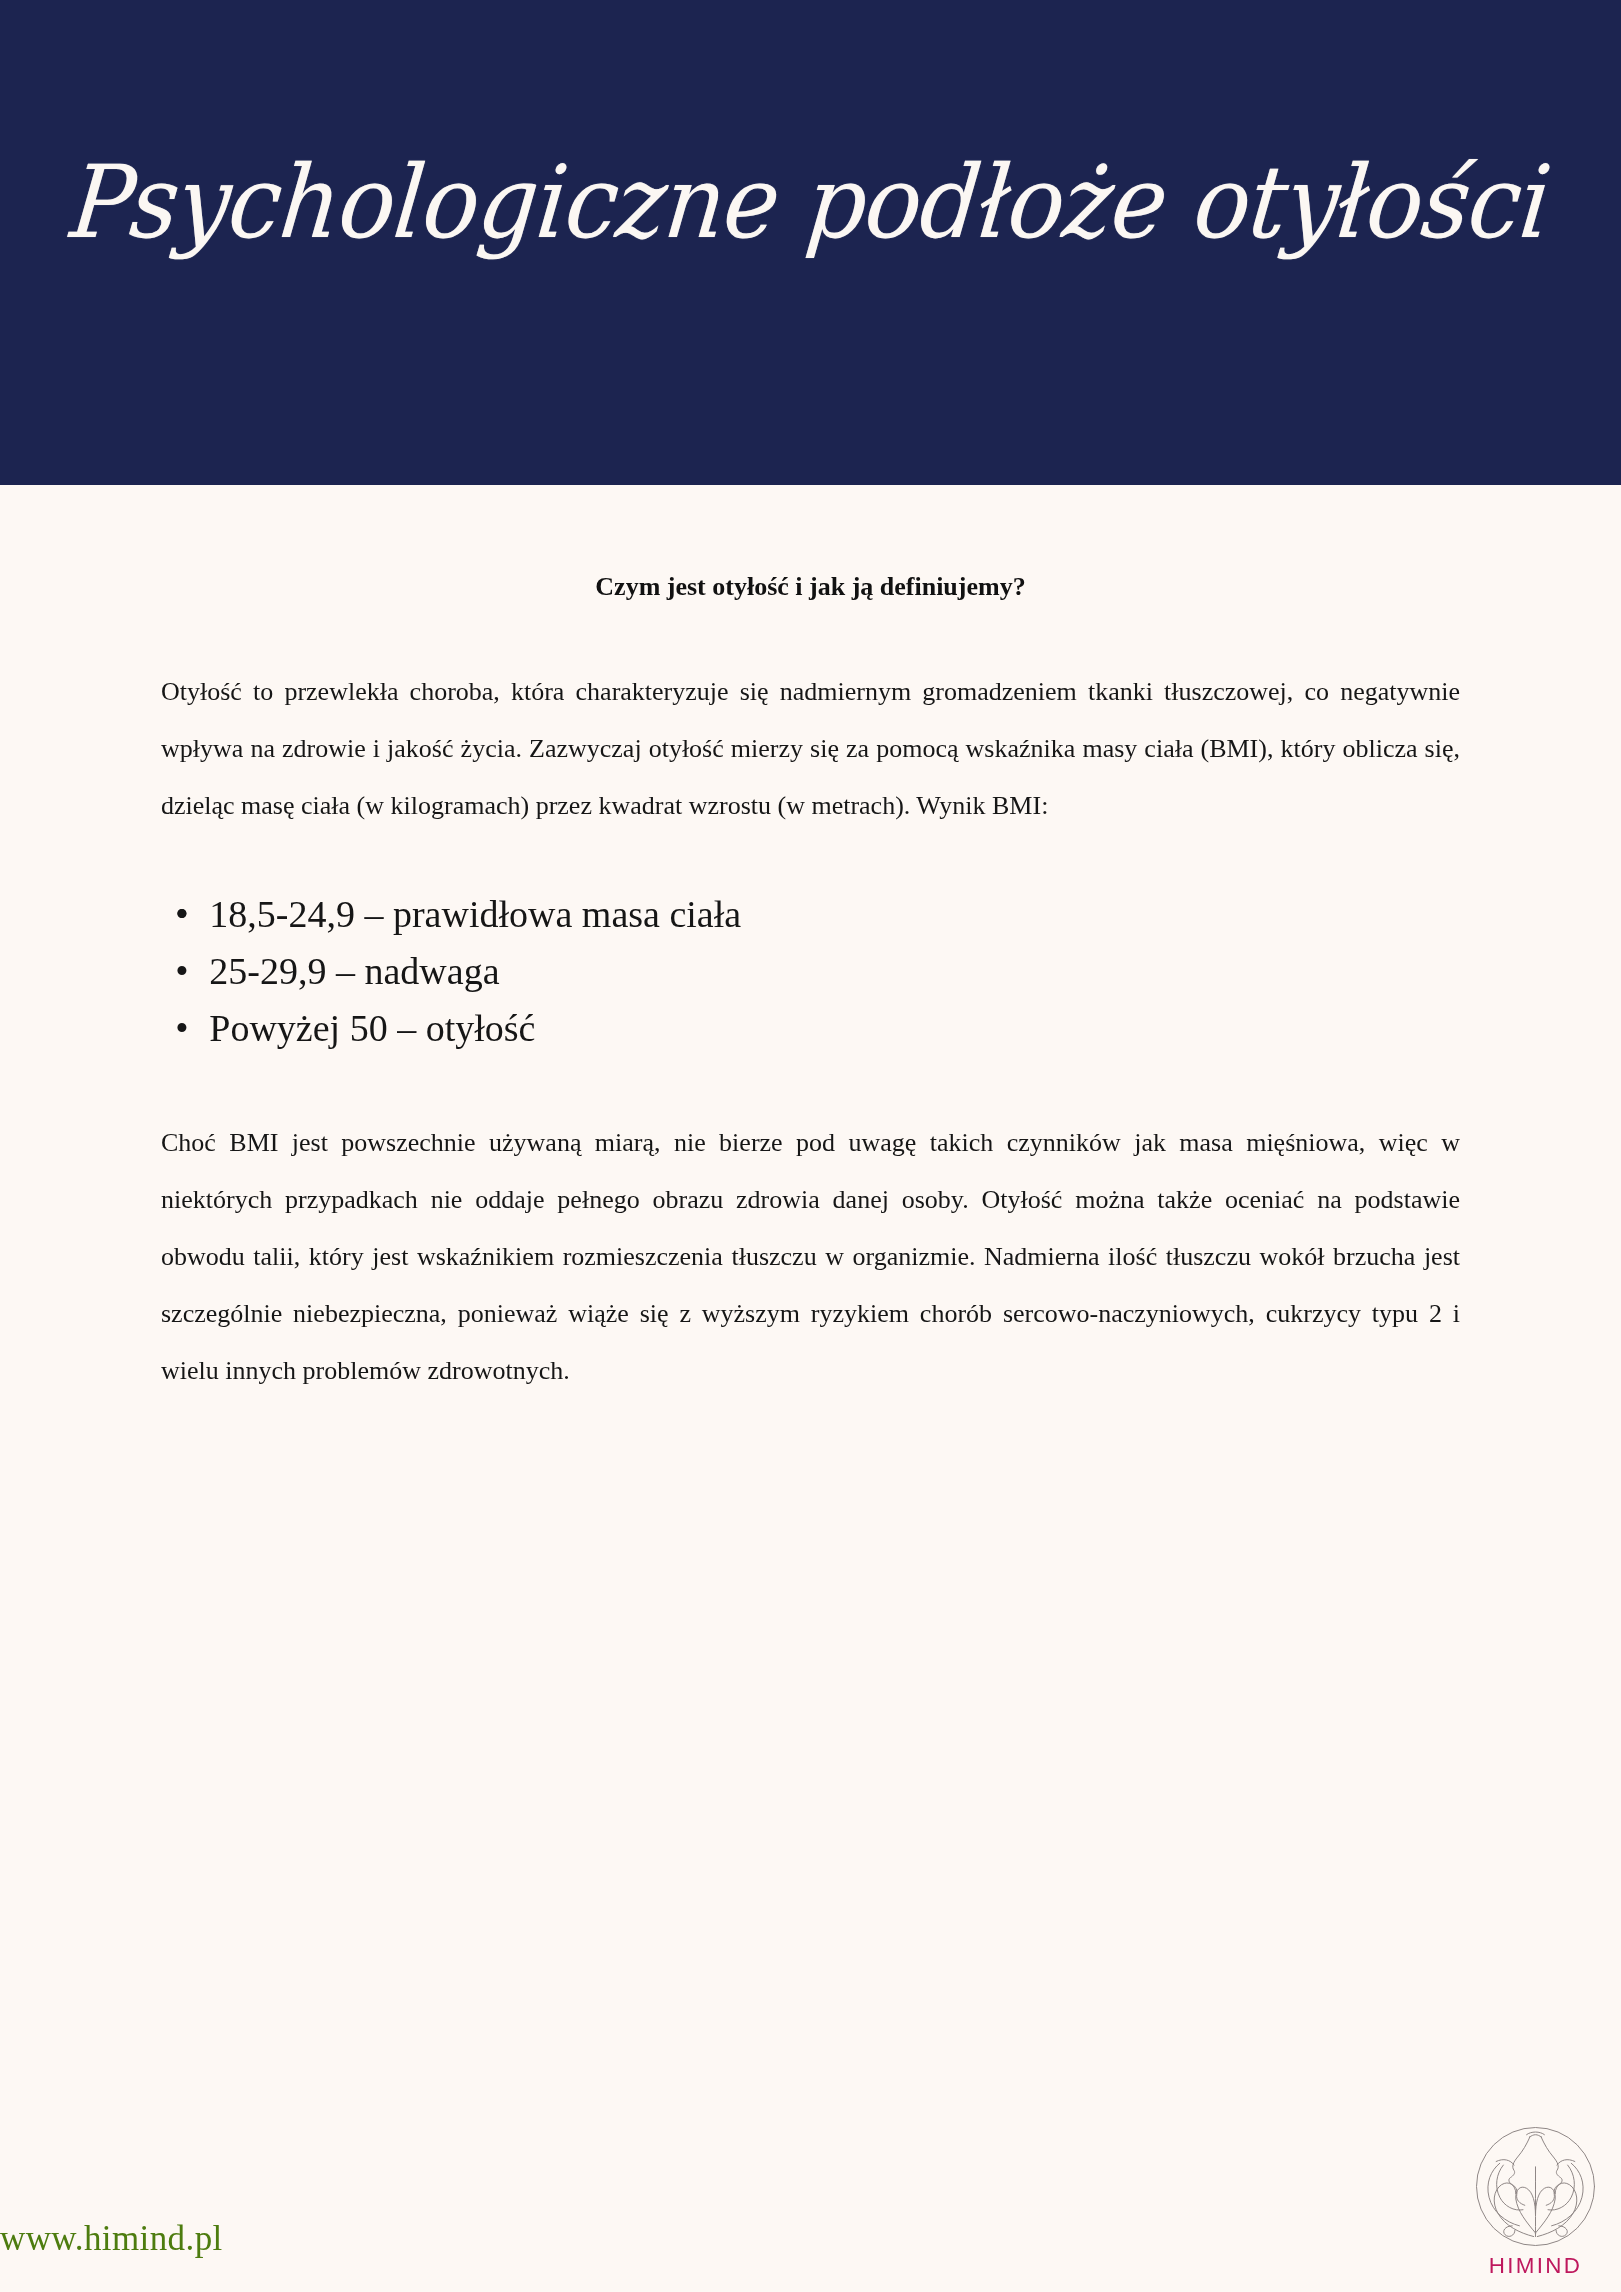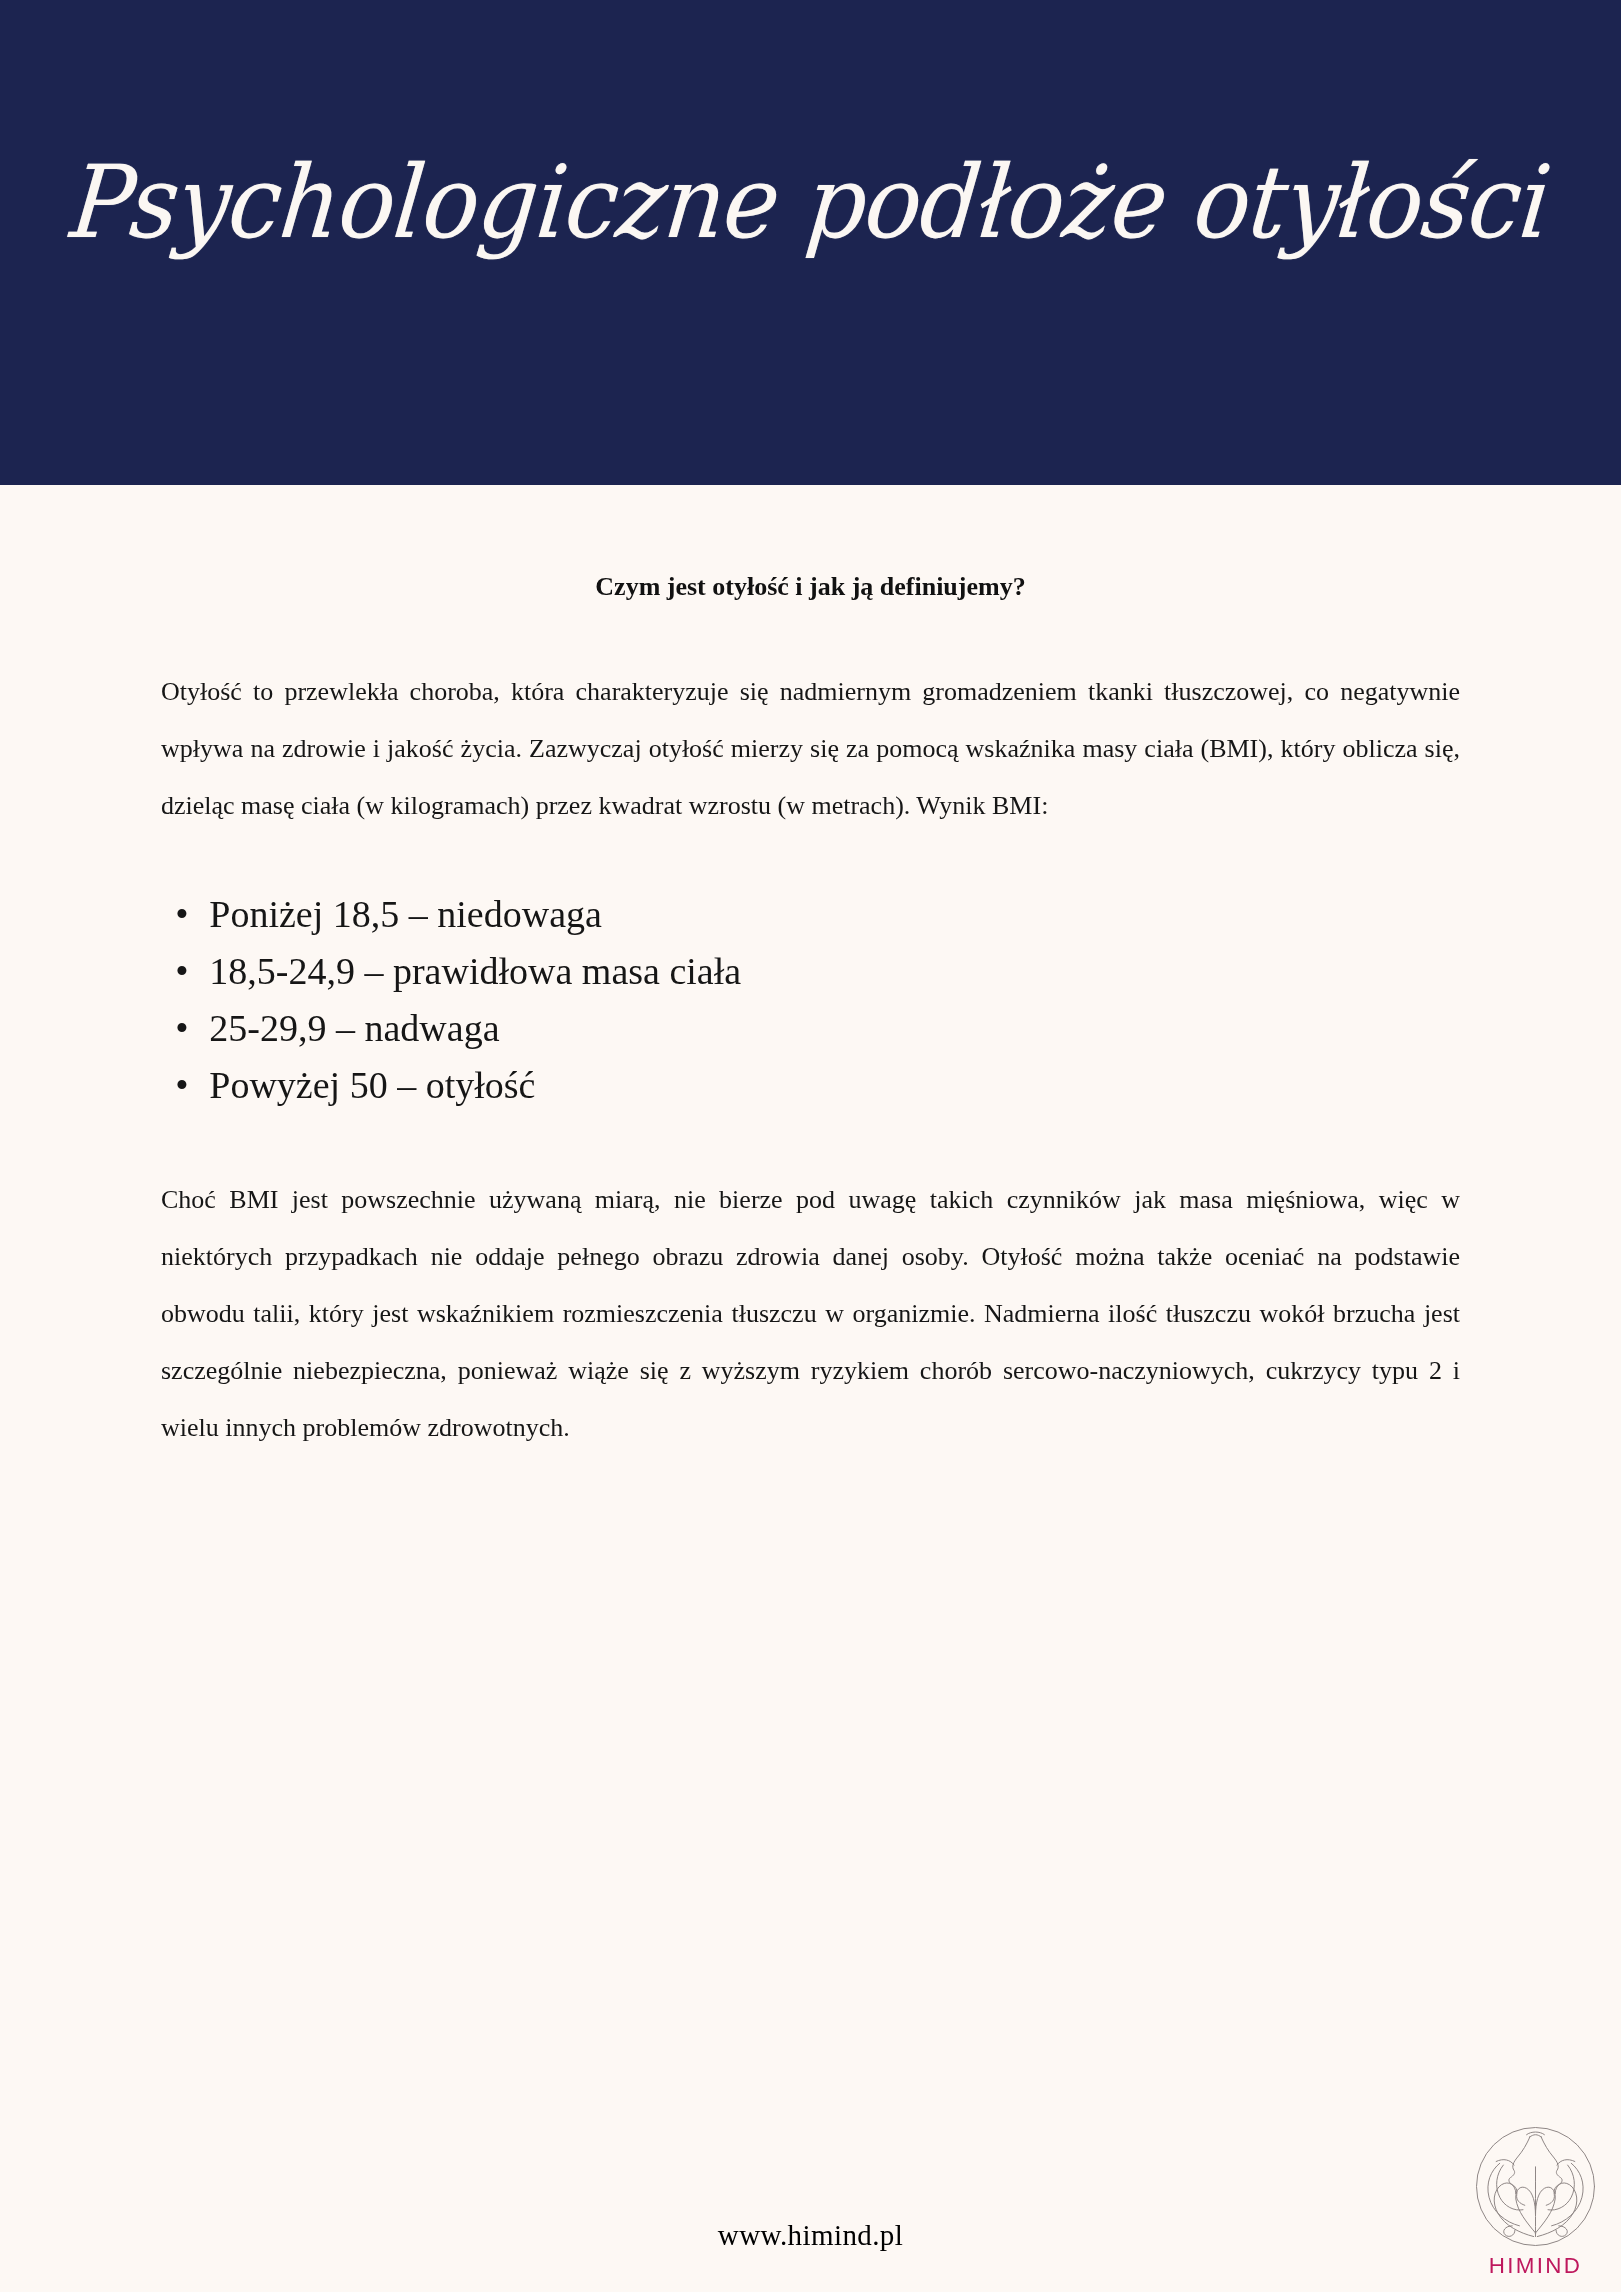--- a/index.html
+++ b/index.html
@@ -99,24 +99,23 @@
     font-size: 38px;
     line-height: 57px;
   }
 
   
   .footer-url {
     position: absolute;
     left: 0;
     right: 0;
     top: 2219px;
-    text-align: center;
-    font-size: 29px;
+    font-size: 35px;
     letter-spacing: 0.4px;
-    color: #000000;
+    color: #4d7c0f;
   }
 
   .brand-logo {
     position: absolute;
     left: 1455px;
     top: 2115px;
     width: 161px;
     text-align: center;
   }
   .brand-logo .mark {
@@ -143,21 +142,20 @@
 
 <div class="content">
 
   <h2 class="section-heading">Czym jest otyłość i jak ją definiujemy?</h2>
 
   <p class="body-par par-gap-1">Otyłość to przewlekła choroba, która charakteryzuje się nadmiernym gromadzeniem tkanki tłuszczowej, co negatywnie wpływa na zdrowie i jakość życia. Zazwyczaj otyłość mierzy się za pomocą wskaźnika masy ciała (BMI), który oblicza się, dzieląc masę ciała (w kilogramach) przez kwadrat wzrostu (w metrach). Wynik BMI:</p>
 
   <ul class="bmi-list">
     <li>
       <span class="bullet-dot">•</span>
-      <span>Poniżej 18,5 – niedowaga</span>
     </li>
     <li>
       <span class="bullet-dot">•</span>
       <span>18,5-24,9 – prawidłowa masa ciała</span>
     </li>
     <li>
       <span class="bullet-dot">•</span>
       <span>25-29,9 – nadwaga</span>
     </li>
     <li>

